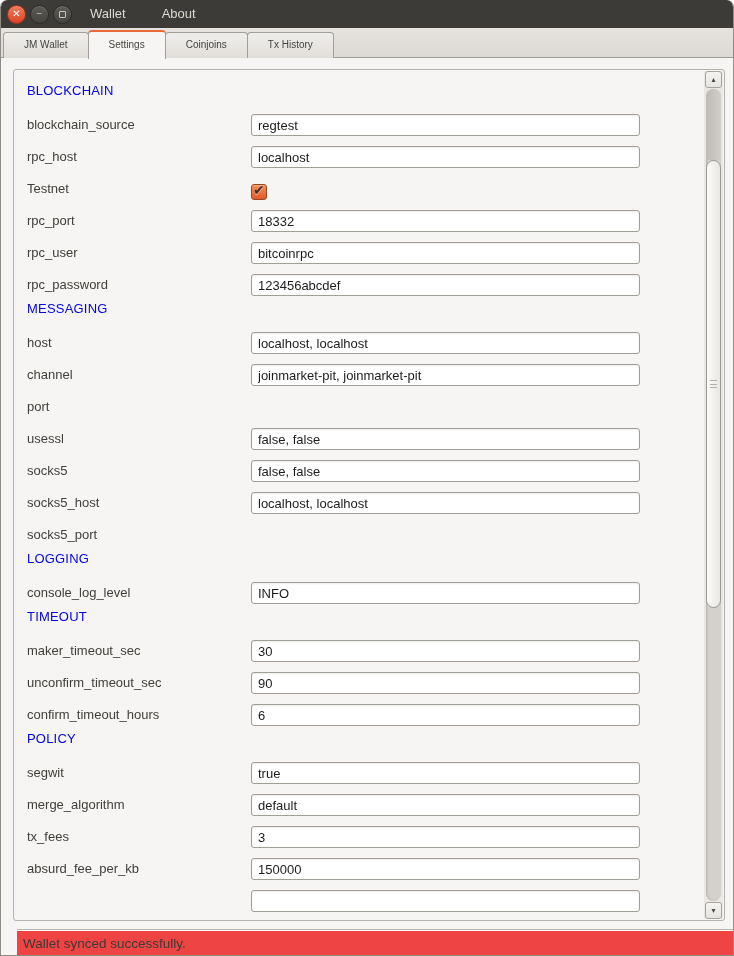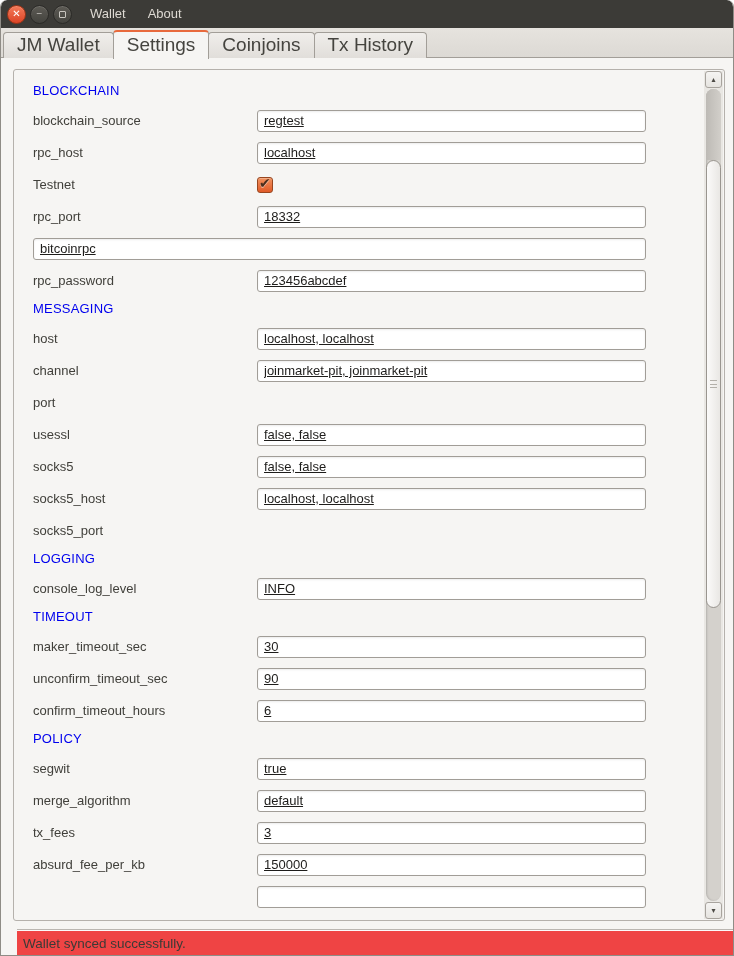--- a/index.html
+++ b/index.html
@@ -10,42 +10,42 @@
   .titlebar{position:absolute;left:0;top:0;width:100%;height:28px;
             background:linear-gradient(#4b4a45,#3c3b37 40%,#37363
 2);background-color:#3c3b37;display:flex;align-items:center;border-radius:6px 6px 0 0;}
   .winbtns{display:flex;align-items:center;gap:4px;margin-left:6px;}
   .winbtn{width:19px;height:19px;border-radius:50%;display:flex;align-items:center;justify-content:center;
           background:linear-gradient(#5d5b55,#44433e);border:1px solid #2c2b28;box-shadow:inset 0 1px 0 rgba(255,255,255,.12);}
   .winbtn.close{background:linear-gradient(#f37b5a,#dd4426);border-color:#93musical;border:1px solid #a33517;}
   .winbtn.close .glyph{color:#fff;font-size:10px;font-weight:bold;line-height:1;}
   .winbtn .glyph{color:#c9c6c0;font-size:10px;line-height:1;}
   .maxsquare{width:7px;height:7px;border:1.5px solid #c9c6c0;border-radius:1px;}
-  .menubar{display:flex;gap:18px;margin-left:16px;}
+  .menubar{display:flex;gap:32px;margin-left:16px;}
   .menu-item{color:#dedad3;font-size:13px;line-height:28px;padding:0 2px;cursor:default;}
   
   .tabbar{position:absolute;left:0;top:28px;width:100%;height:30px;
           background:linear-gradient(#e6e3de,#dcd9d4);display:flex;align-items:flex-end;padding-left:2px;}
-  .tab{height:26px;line-height:24px;padding:0 13px;font-size:19px;color:#45443f;
+  .tab{height:26px;line-height:24px;padding:0 20px;font-size:10px;color:#45443f;
        background:linear-gradient(#f0eeeb,#e1deda);border:1px solid #a29e98;border-bottom:none;
        border-radius:4px 4px 0 0;margin-right:-1px;position:relative;z-index:1;}
   .tab.active{background:#f6f5f3;height:29px;line-height:26px;border-top:2px solid #e8693c;
               margin-bottom:-1px;z-index:3;}
   
   .tabpane{position:absolute;left:0;top:57px;width:100%;height:872px;background:#f6f5f3;border-top:1px solid #a29e98;}
   .scrollframe{position:absolute;left:12px;top:11px;width:712px;height:852px;
                border:1px solid #b5b1ac;border-radius:3px;background:#f6f5f3;overflow:hidden;}
-  .form{position:absolute;left:7px;top:1px;width:632px;height:850px;overflow:hidden;
+  .form{position:absolute;left:1px;top:1px;width:632px;height:850px;overflow:hidden;
         padding:7px 0 0 12px;display:flex;flex-direction:column;}
   .section-header{height:26px;line-height:26px;flex:0 0 26px;color:#0000ee;font-size:13px;letter-spacing:.2px;}
-  .field-row{height:32px;flex:0 0 32px;display:flex;align-items:center;}
+  .field-row{height:32px;flex:0 0 32px;display:flex;align-items:flex-end;}
   .field-label{flex:0 0 224px;font-size:13px;color:#41403b;line-height:23px;white-space:nowrap;}
   .field-input{flex:1;height:22px;margin:1px 7px 0 0;border:1px solid #a19d97;border-radius:3px;
                background:#fff;box-shadow:inset 0 1px 2px rgba(0,0,0,.08);
-               font-size:13px;color:#1e1d1b;padding:0 6px;outline:none;text-decoration:underline;}
+               font-size:13px;color:#1e1d1b;padding:0 6px;outline:none;}
   .checkbox{width:16px;height:16px;margin-top:1px;border:1px solid #98461f;border-radius:3px;
             background:linear-gradient(#f1925f,#e05a28);position:relative;box-shadow:inset 0 1px 0 rgba(255,255,255,.25);}
   .checkbox .check{position:absolute;left:1px;top:-3px;font-size:14px;color:#4a2e1d;
                    text-shadow:0 1px 0 rgba(255,255,255,.55);}
   
   .scrollbar{position:absolute;right:1px;top:1px;bottom:1px;width:19px;background:#e9e7e3;}
   .sb-btn{position:absolute;left:1px;width:17px;height:17px;border:1px solid #a7a39d;border-radius:3px;
           background:linear-gradient(#f5f4f2,#e6e4e0);display:flex;align-items:center;justify-content:center;}
   .sb-btn.up{top:0;}
   .sb-btn.down{bottom:0;}
@@ -111,20 +111,21 @@
             <span class="field-label">Testnet</span>
             <div class="checkbox checked">
               <span class="check">✔</span>
             </div>
           </div>
           <div class="field-row">
             <span class="field-label">rpc_port</span>
             <input type="text" class="field-input" value="18332" style="">
           </div>
           <div class="field-row">
+            <span class="field-label">rpc_user</span>
             <input type="text" class="field-input" value="bitcoinrpc" style="">
           </div>
           <div class="field-row">
             <span class="field-label">rpc_password</span>
             <input type="text" class="field-input" value="123456abcdef" style="">
           </div>
           <div class="section-header">MESSAGING</div>
           <div class="field-row">
             <span class="field-label">host</span>
             <input type="text" class="field-input" value="localhost, localhost" style="">

